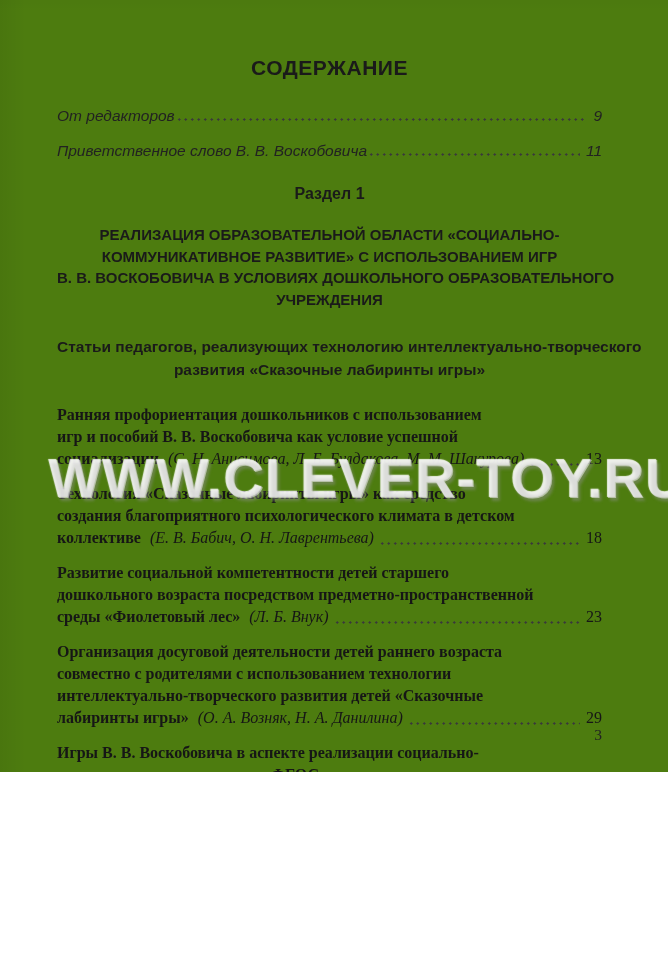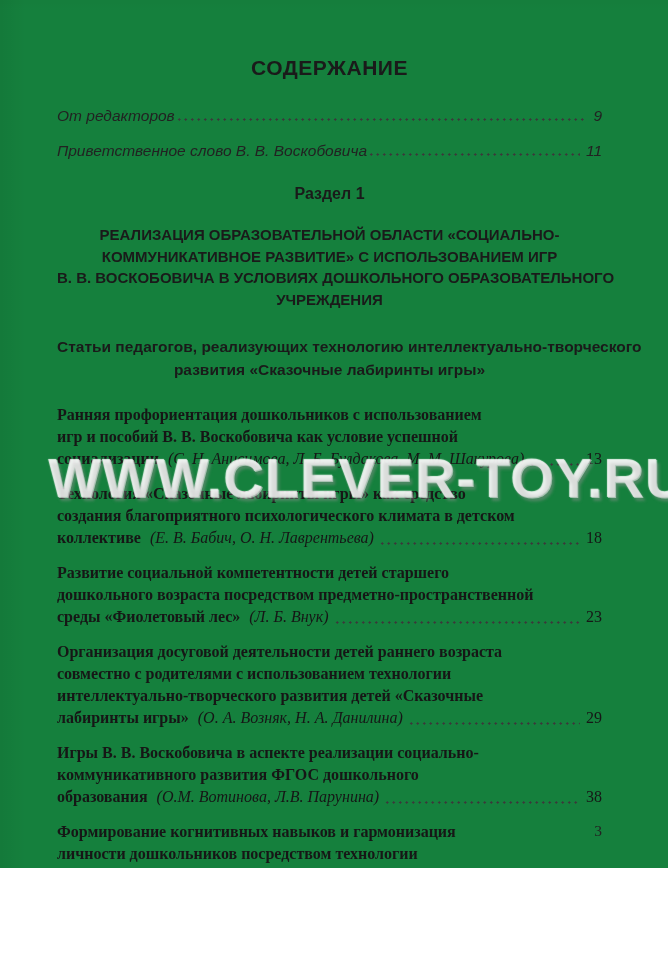--- a/index.html
+++ b/index.html
@@ -1,19 +1,19 @@
 <!DOCTYPE html>
 <html lang="ru"><head>
 <meta charset="utf-8">
 <style>
   html,body{margin:0;padding:0;background:#ffffff;}
   .page{
     position:relative;
-    width:668px;height:868px;
-    background:#15803d;
+    width:668px;height:772px;
+    background:#4d7c0f;
     box-sizing:border-box;
     padding:56px 66px 0 57px;
     overflow:hidden;
     color:#1d1d1d;
     font-family:"Liberation Serif", serif;
   }
   .page::before{
     content:"";position:absolute;inset:0;pointer-events:none;
     background:linear-gradient(90deg, rgba(0,0,0,0.05) 0, rgba(0,0,0,0) 26px),
                linear-gradient(180deg, rgba(0,0,0,0.02) 0, rgba(0,0,0,0) 12px);

